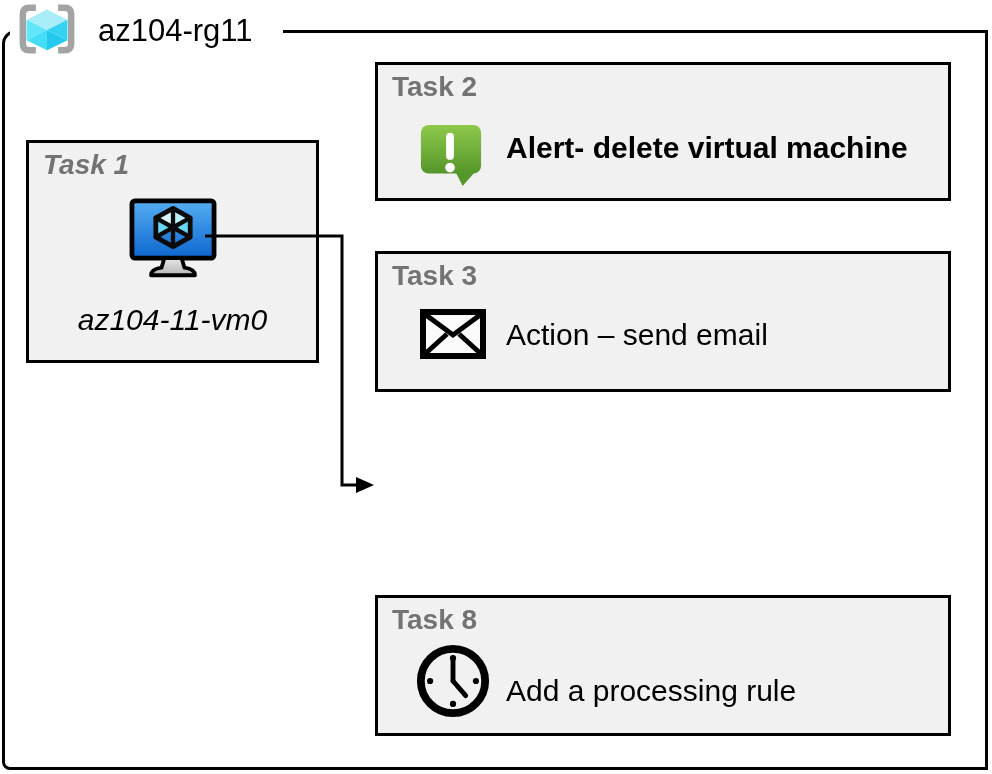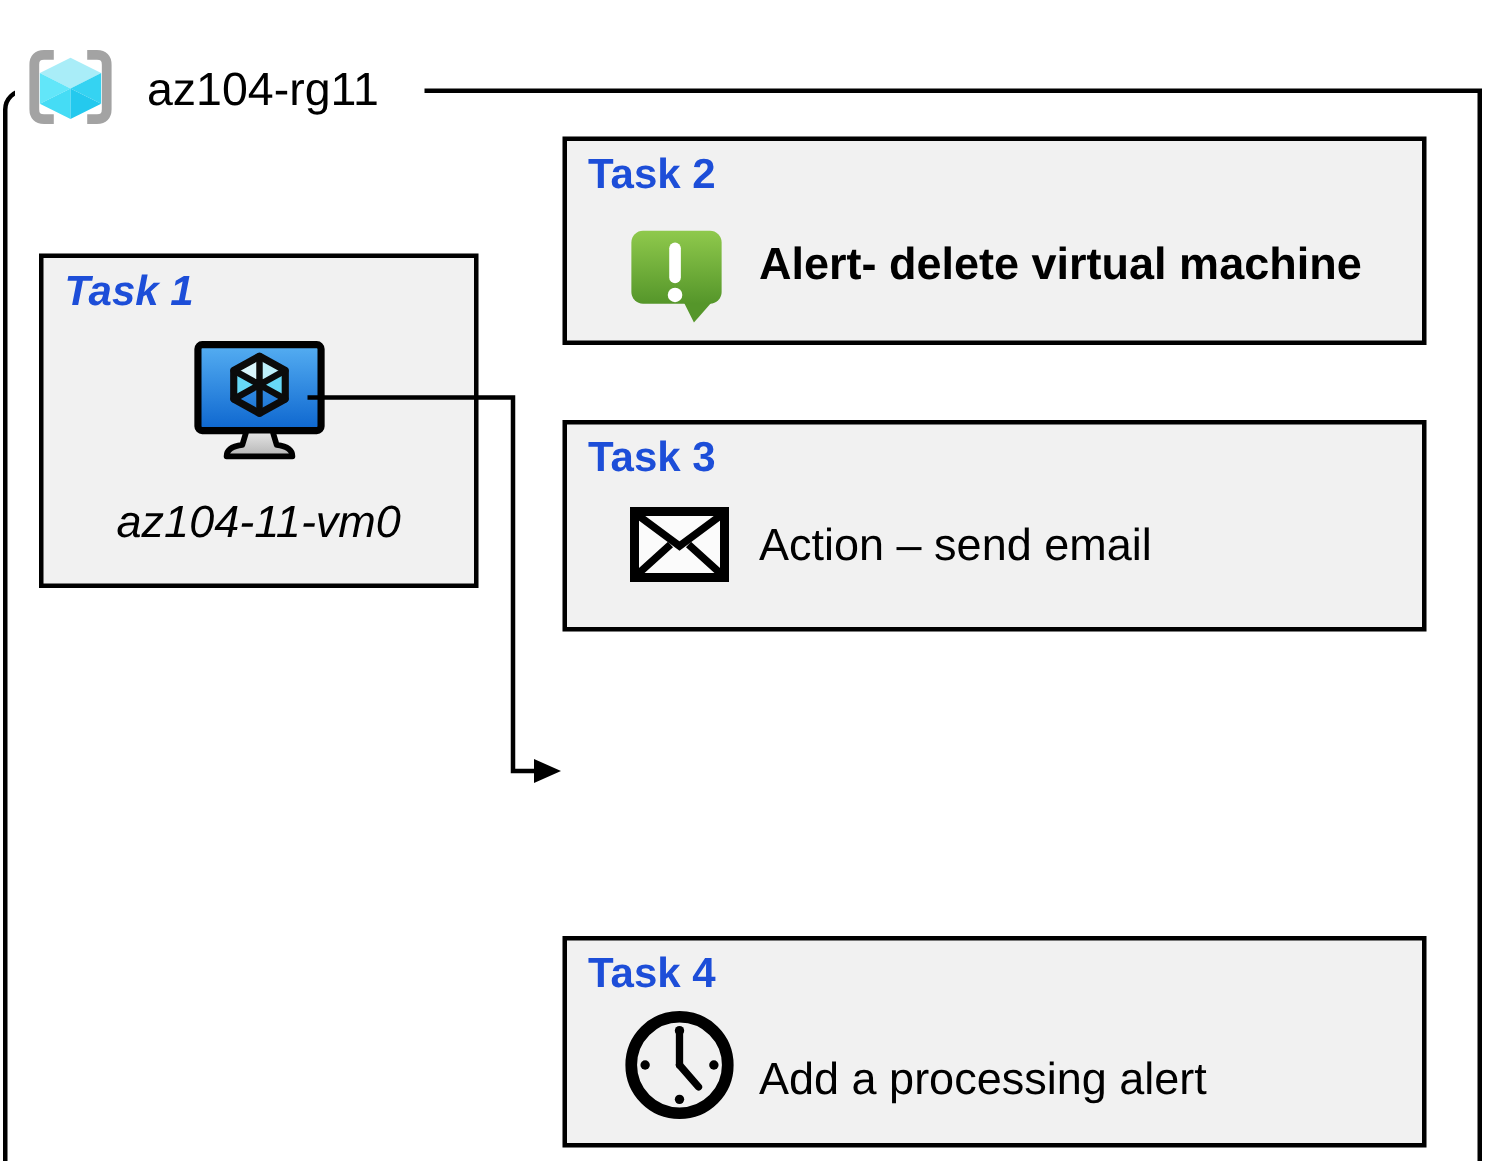--- a/index.html
+++ b/index.html
@@ -1,34 +1,34 @@
 <!DOCTYPE html>
 <html><head>
 <meta charset="utf-8">
 <style>
   html,body{margin:0;padding:0;background:#fff;}
   body{width:992px;height:774px;overflow:hidden;font-family:"Liberation Sans",sans-serif;}
-  .stage{position:relative;width:992px;height:562px;background:#fff;margin-top:29px;}
+  .stage{position:relative;width:992px;height:562px;background:#fff;}
 
   .outer-box{position:absolute;left:2px;top:30px;width:986px;height:740px;
     border:3px solid #000;border-radius:14px 0 0 8px;box-sizing:border-box;z-index:0;}
 
   .group-label{position:absolute;left:10px;top:3px;height:56px;background:#fff;
     display:flex;align-items:center;gap:20px;padding:0 30px 0 6px;z-index:3;}
   .group-title{font-size:31px;color:#000;white-space:nowrap;}
 
   .task-box{position:absolute;background:#f1f1f1;border:3px solid #000;box-sizing:border-box;z-index:1;}
   .t1{left:26px;top:140px;width:293px;height:223px;font-style:italic;}
   .t6{left:26px;top:428px;width:293px;height:233px;}
   .t2{left:375px;top:62px;width:576px;height:139px;}
   .t3{left:375px;top:251px;width:576px;height:141px;}
   .t4{left:375px;top:415px;width:576px;height:142px;}
   .t5{left:375px;top:595px;width:576px;height:141px;}
 
-  .task-header{position:absolute;left:14px;top:6px;font-weight:bold;font-size:28px;color:#1d4ed8;white-space:nowrap;}
+  .task-header{position:absolute;left:14px;top:6px;font-weight:bold;font-size:28px;color:#737373;white-space:nowrap;}
 
   .icon{position:absolute;}
   .icon svg{display:block;}
   .t1 .icon{left:98px;top:53px;}
   .t2 .icon{left:40px;top:55px;}
   .t3 .icon{left:42px;top:55px;}
   .t4 .icon{left:39px;top:38px;}
   .t5 .icon{left:36px;top:44px;}
   .t6 .icon{left:103px;top:57px;}
 
@@ -118,33 +118,33 @@
         <rect x="3" y="3" width="60" height="44" fill="#fbfbfb" stroke="#000" stroke-width="6"></rect>
         <path d="M6 6 L33 26 L60 6" fill="none" stroke="#000" stroke-width="5"></path>
         <path d="M6 44 L27 25 M60 44 L39 25" fill="none" stroke="#000" stroke-width="5"></path>
       </svg>
     </div>
     <div class="task-label">Action – send email</div>
   </div>
 
 
   <div class="task-box t5">
-    <div class="task-header">Task 4</div>
+    <div class="task-header">Task 8</div>
     <div class="icon">
       <svg width="78" height="78" viewBox="0 0 80 80" aria-hidden="true">
         <circle cx="40" cy="40" r="33" fill="none" stroke="#000" stroke-width="8"></circle>
         <circle cx="40" cy="16.5" r="3.2" fill="#000"></circle>
         <circle cx="63.5" cy="40" r="3.2" fill="#000"></circle>
         <circle cx="40" cy="63.5" r="3.2" fill="#000"></circle>
         <circle cx="16.5" cy="40" r="3.2" fill="#000"></circle>
         <path d="M40 40 V18" stroke="#000" stroke-width="5" stroke-linecap="round"></path>
         <path d="M40 40 L53 55" stroke="#000" stroke-width="5" stroke-linecap="round"></path>
       </svg>
     </div>
-    <div class="task-label">Add a processing alert</div>
+    <div class="task-label">Add a processing rule</div>
   </div>
 
   <svg class="connector" width="992" height="774" viewBox="0 0 992 774" aria-hidden="true">
     <path d="M205 236 H342 V485 H357" fill="none" stroke="#000" stroke-width="3"></path>
     <polygon points="356,477 374,485 356,493" fill="#000"></polygon>
   </svg>
 
 </div>
 
 </body></html>

